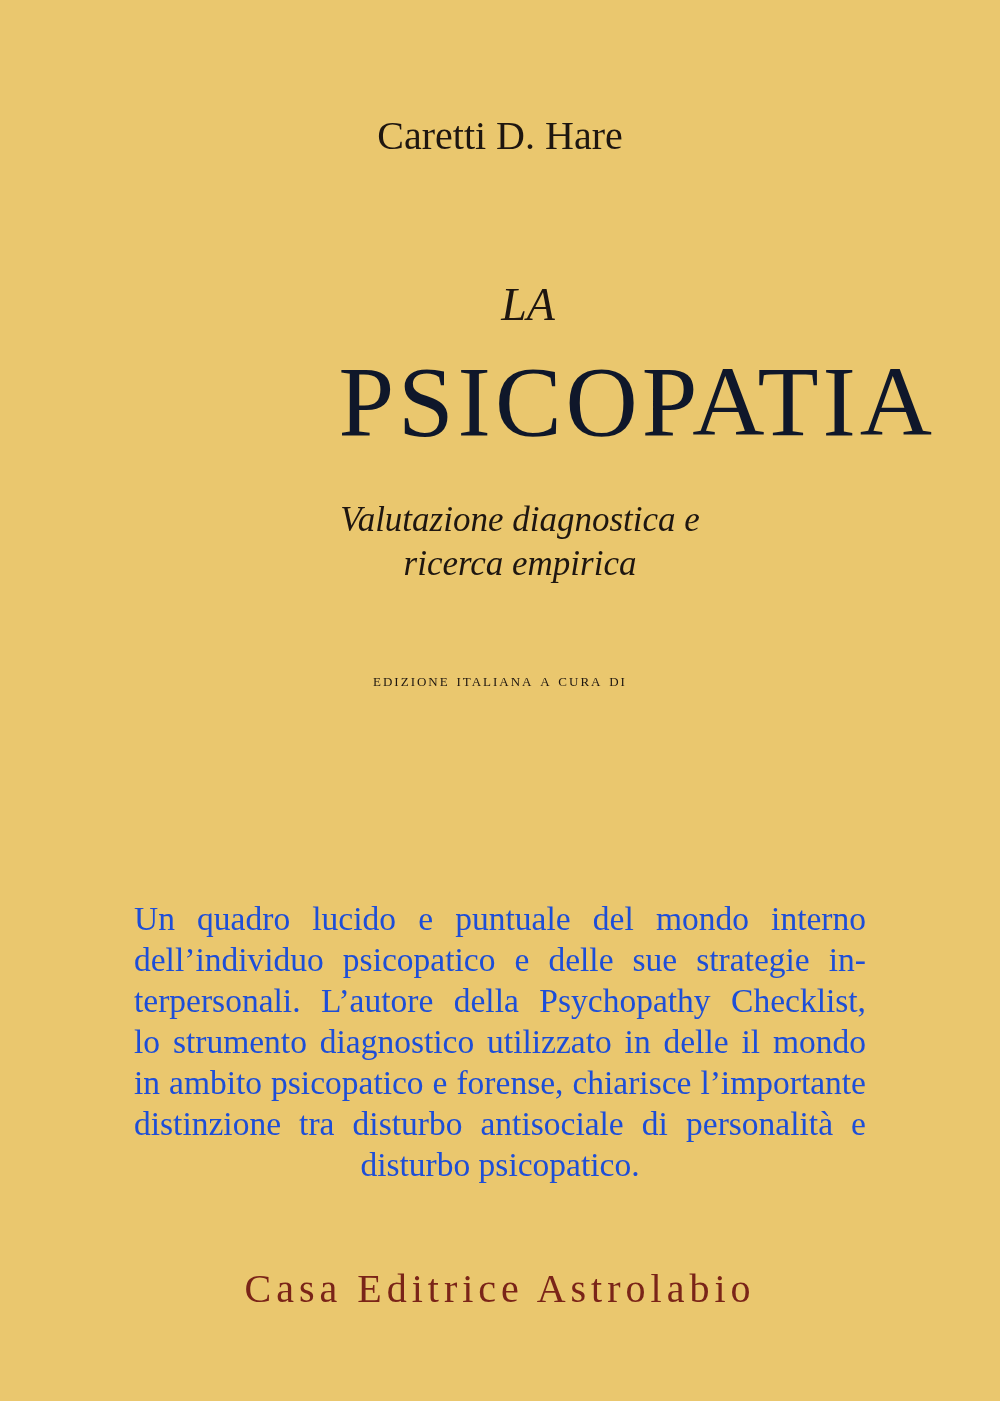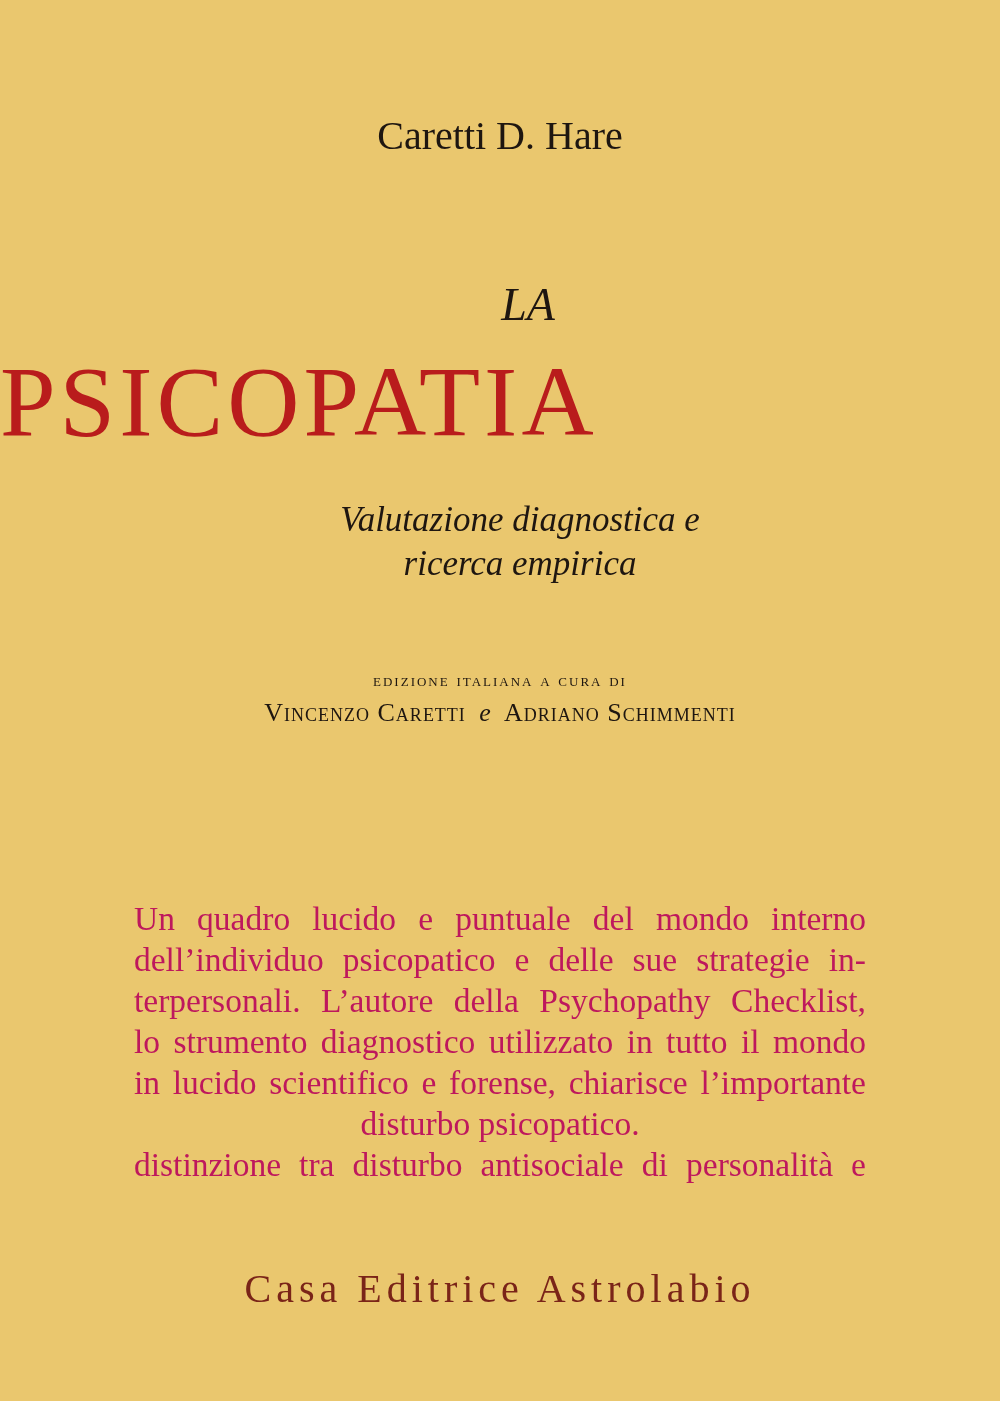--- a/index.html
+++ b/index.html
@@ -38,24 +38,24 @@
       font-size: 46px;
       font-style: italic;
       color: #1e1610;
       padding-left: 28px;
     }
     .title-main {
       position: absolute;
       top: 352px;
       left: 0;
       width: 936px;
-      text-align: left;
+      text-align: right;
       font-size: 100px;
       letter-spacing: 4px;
-      color: #b91c1c;
+      color: #0f172a;
       line-height: 1;
     }
     .subtitle {
       position: absolute;
       top: 498px;
       left: 0;
       width: 1000px;
       text-align: center;
       font-size: 35px;
       font-style: italic;
@@ -91,21 +91,21 @@
       font-variant: normal;
       margin: 0 6px;
     }
     .blurb {
       position: absolute;
       top: 898px;
       left: 134px;
       width: 732px;
       font-size: 33.5px;
       line-height: 41px;
-      color: #be185d;
+      color: #1d4ed8;
     }
     .blurb .line {
       display: block;
       text-align: justify;
       text-align-last: justify;
       white-space: nowrap;
     }
     .blurb .line.center {
       text-align: center;
       text-align-last: center;
@@ -132,31 +132,26 @@
 
   <div class="title-main">PSICOPATIA</div>
 
   <div class="subtitle">
     <div>Valutazione diagnostica e</div>
     <div>ricerca empirica</div>
   </div>
 
   <div class="edition-label">edizione italiana a cura di</div>
 
-  <div class="editors">
-    <span>Vincenzo Caretti</span>
-    <span class="conj">e</span>
-    <span>Adriano Schimmenti</span>
-  </div>
 
   <div class="blurb">
     <span class="line">Un quadro lucido e puntuale del mondo interno</span>
     <span class="line">dell’individuo psicopatico e delle sue strategie in-</span>
     <span class="line">terpersonali. L’autore della Psychopathy Checklist,</span>
-    <span class="line">lo strumento diagnostico utilizzato in tutto il mondo</span>
-    <span class="line">in lucido scientifico e forense, chiarisce l’importante</span>
+    <span class="line">lo strumento diagnostico utilizzato in delle il mondo</span>
+    <span class="line">in ambito psicopatico e forense, chiarisce l’importante</span>
+    <span class="line">distinzione tra disturbo antisociale di personalità e</span>
     <span class="line center">disturbo psicopatico.</span>
-    <span class="line">distinzione tra disturbo antisociale di personalità e</span>
   </div>
 
   <div class="publisher">Casa Editrice Astrolabio</div>
 
 </div>
 
 </body></html>

